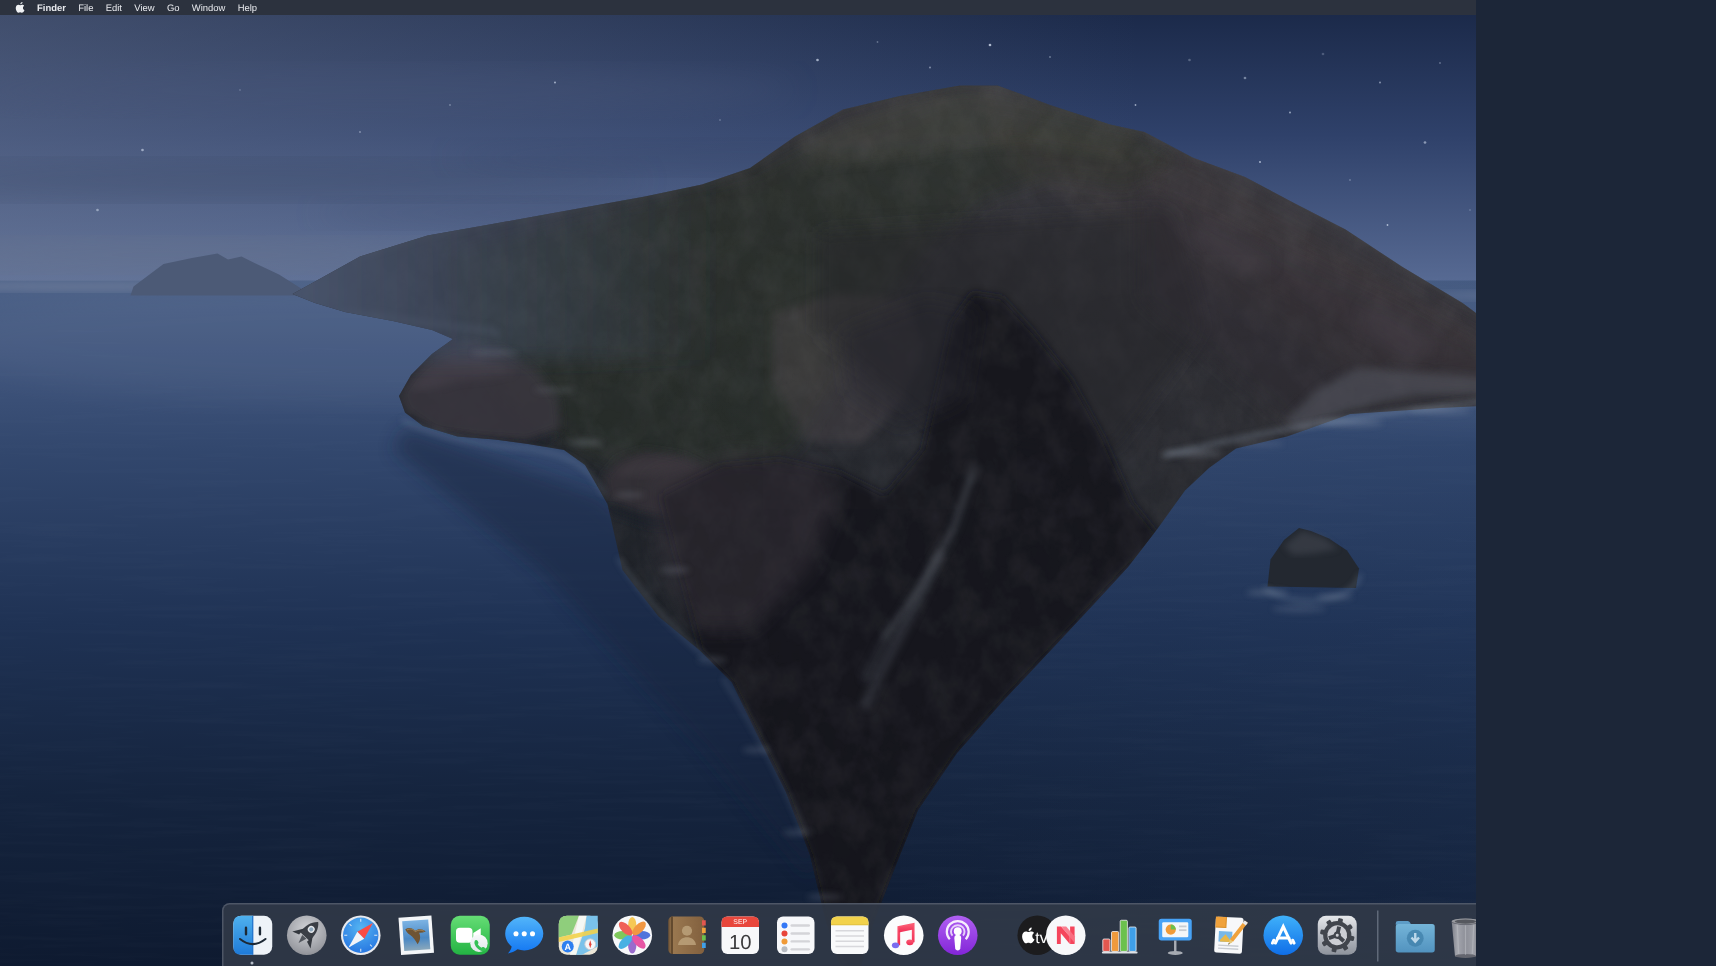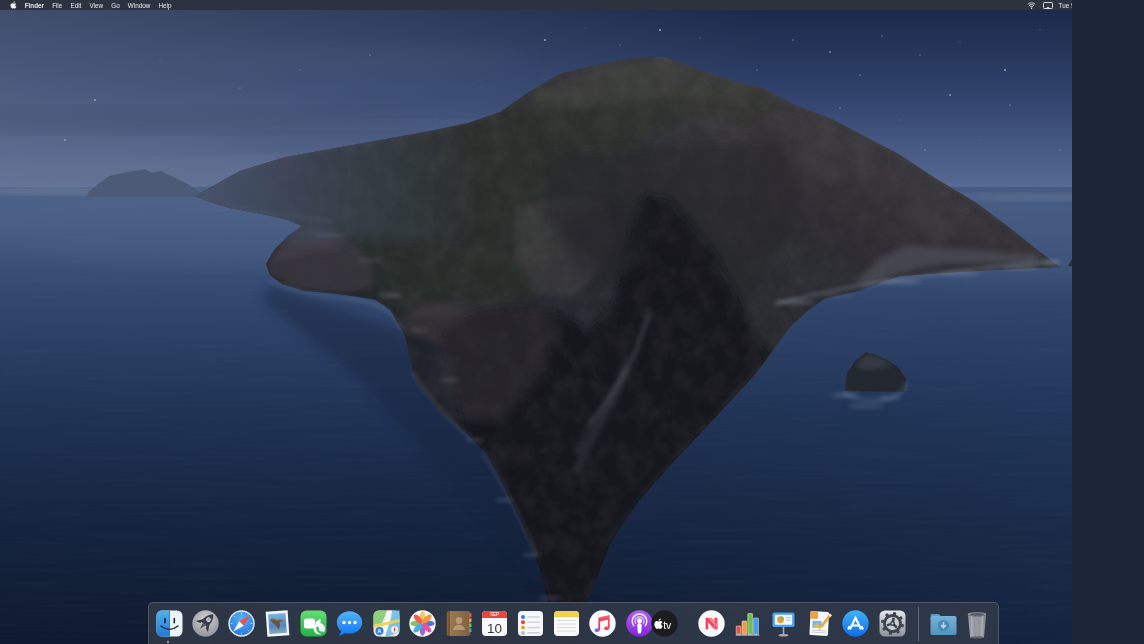--- a/index.html
+++ b/index.html
@@ -1,16 +1,16 @@
 <!DOCTYPE html>
 <html><head>
 <meta charset="utf-8">
 <style>
   html,body{margin:0;padding:0;width:1144px;height:644px;overflow:hidden;background:#1c2638;font-family:"Liberation Sans",sans-serif;}
-  #stage{position:relative;width:1072px;height:644px;overflow:hidden;text-align:center;}
+  #stage{position:relative;width:984px;height:644px;overflow:hidden;}
   #wall{position:absolute;left:0;top:0;}
   #menubar{position:absolute;left:0;top:0;width:1144px;height:10px;background:#2c323e;display:flex;align-items:center;color:#e8eaee;font-size:6.3px;}
   .mi{margin:0 0 0 8.2px;white-space:nowrap;letter-spacing:0px;}
   #mleft{display:flex;align-items:center;}
   #mright{position:absolute;right:0;top:0;height:10px;display:flex;align-items:center;color:#e8eaee;font-size:6.3px;}
   #dock{position:absolute;left:148px;top:602px;width:849px;height:42px;background:rgba(50,59,73,0.85);border:0.5px solid rgba(160,170,185,0.28);border-bottom:none;border-radius:5px 5px 0 0;}
   .di{position:absolute;top:6px;width:30px;height:30px;}
   .dot{position:absolute;width:2px;height:2px;border-radius:50%;background:#cfd6df;top:37.8px;opacity:.85;}
 </style>
 </head>
@@ -484,21 +484,21 @@
               <stop offset="1" stop-color="#8325d8"></stop>
             </linearGradient>
           </defs>
 <circle cx="14.5" cy="14.5" r="13.2" fill="url(#pcg)"></circle>
 <circle cx="14.5" cy="11.8" r="2.6" fill="#fff"></circle>
 <path d="M12.2,16.3 C12.2,14.9 13.2,14.2 14.5,14.2 C15.8,14.2 16.8,14.9 16.8,16.3 L16.2,23.2 C16.1,24.1 15.4,24.6 14.5,24.6 C13.6,24.6 12.9,24.1 12.8,23.2 Z" fill="#fff"></path>
 <path d="M9.2,17.2 C7.9,15.9 7.2,14.2 7.2,12.2 C7.2,8.2 10.5,5 14.5,5 C18.5,5 21.8,8.2 21.8,12.2 C21.8,14.2 21.1,15.9 19.8,17.2" stroke="#fff" stroke-width="1.5" fill="none" opacity="0.9"></path>
 <path d="M11,14.8 C10.4,14.1 10,13.2 10,12.2 C10,9.7 12,7.8 14.5,7.8 C17,7.8 19,9.7 19,12.2 C19,13.2 18.6,14.1 18,14.8" stroke="#fff" stroke-width="1.3" fill="none" opacity="0.75"></path>
 </svg></div>
 
-<div class="di" style="left:500px"><svg width="29" height="29" viewBox="0 0 29 29">
+<div class="di" style="left:528px"><svg width="29" height="29" viewBox="0 0 29 29">
 <circle cx="14.5" cy="14.5" r="13.2" fill="#1c1c1e"></circle>
 <path d="M8.8,11.7 C9.3,11.7 9.9,11.4 10.3,11 C10.7,10.5 10.9,9.9 10.8,9.4 C10.2,9.4 9.6,9.7 9.2,10.2 C8.8,10.6 8.7,11.2 8.8,11.7 Z" fill="#fff"></path>
 <path d="M11.7,18.9 C12.1,18.4 12.4,17.9 12.7,17.3 C11.8,16.9 11.2,16.1 11.2,15.1 C11.2,14.2 11.7,13.5 12.4,13 C11.9,12.3 11.2,12 10.4,12 C9.7,11.9 9.2,12.4 8.7,12.4 C8.1,12.4 7.7,12 7,12 C5.7,12 4.4,13.1 4.4,15.2 C4.4,16.5 4.9,17.9 5.6,18.8 C6,19.4 6.5,19.9 7.1,19.9 C7.7,19.8 7.9,19.5 8.7,19.5 C9.4,19.5 9.6,19.9 10.3,19.8 C10.9,19.8 11.3,19.4 11.7,18.9 Z" fill="#fff"></path>
 <text x="13.2" y="19.7" font-family="Liberation Sans" font-size="10.5" fill="#fff">tv</text>
 </svg></div>
 
 <div class="di" style="left:547.3px"><svg width="29" height="29" viewBox="0 0 29 29">
 <circle cx="14.5" cy="14.5" r="13.2" fill="#f7f8fa"></circle>
 <polygon points="8.6,20.3 11.2,20.3 11.2,13.2 17.2,20.3 17.2,15.4 11.4,8.7 8.6,8.7" fill="#f5455c"></polygon>
 <polygon points="17.4,8.7 20.4,8.7 20.4,20.3 17.4,20.3" fill="#f5455c"></polygon>

